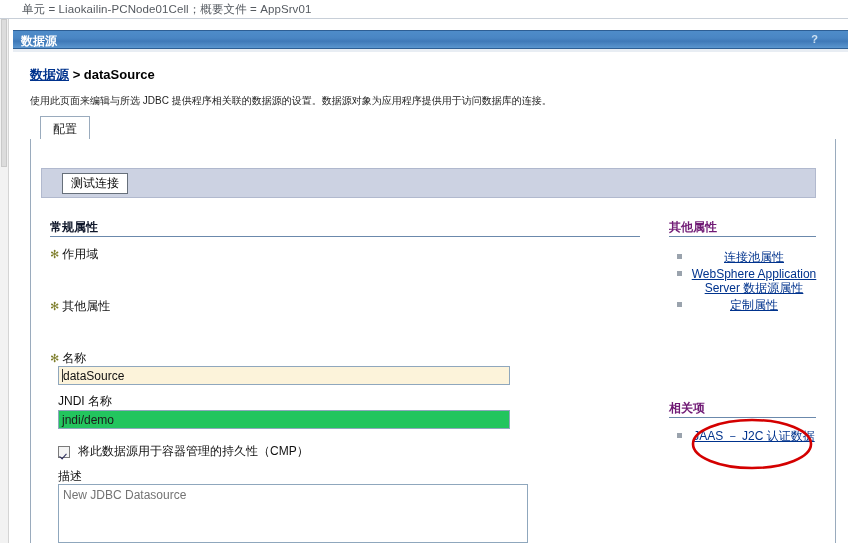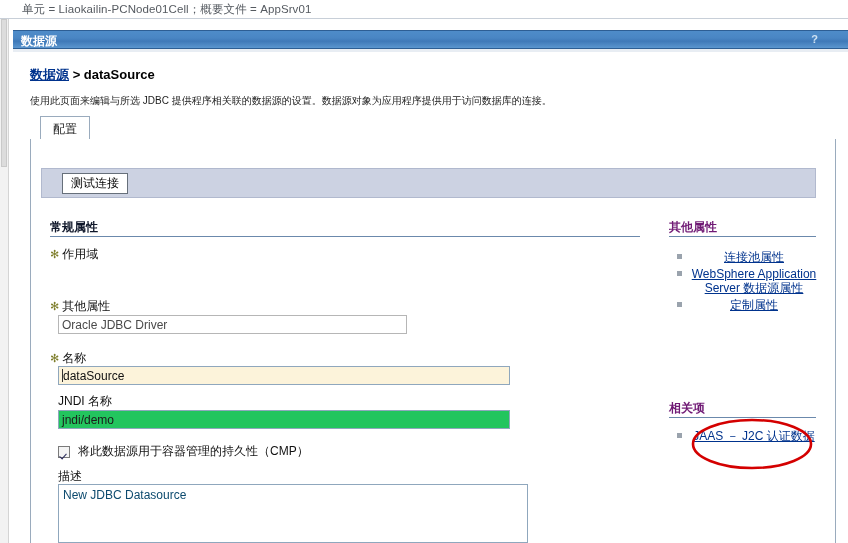--- a/index.html
+++ b/index.html
@@ -290,21 +290,21 @@
 
   .textarea {
     position: absolute;
     left: 58px; top: 484px;
     width: 470px; height: 59px;
     box-sizing: border-box;
     border: 1px solid #8fa7bd;
     background: #ffffff;
     font-family: "Liberation Sans", "DejaVu Sans", sans-serif;
     font-size: 12px;
-    color: #0c4a6e;
+    color: #737373;
     padding: 2px 4px;
     line-height: 16px;
     overflow: hidden;
   }
 
   
   .rail-title {
     position: absolute;
     font-size: 12px;
     font-weight: bold;
@@ -406,21 +406,20 @@
   <div class="section-title" style="left:50px; top:219px;">常规属性</div>
   <div class="section-rule" style="left:50px; top:236px; width:590px;"></div>
 
   <div class="fieldlabel" style="left:50px; top:246px;">
     <span class="req">✻</span><span>作用域</span>
   </div>
 
   <div class="fieldlabel" style="left:50px; top:298px;">
     <span class="req">✻</span><span>其他属性</span>
   </div>
-  <div class="textbox readonly" style="left:58px; top:315px; width:349px;">Oracle JDBC Driver</div>
 
   <div class="fieldlabel" style="left:50px; top:350px;">
     <span class="req">✻</span><span>名称</span>
   </div>
   <div class="textbox focused" style="left:58px; top:366px; width:452px;"><span class="caret"></span><span>dataSource</span></div>
 
   <div class="fieldlabel" style="left:58px; top:393px;">JNDI 名称</div>
   <div class="textbox blueborder" style="left:58px; top:410px; width:452px;">jndi/demo</div>
 
   <div class="checkrow">

